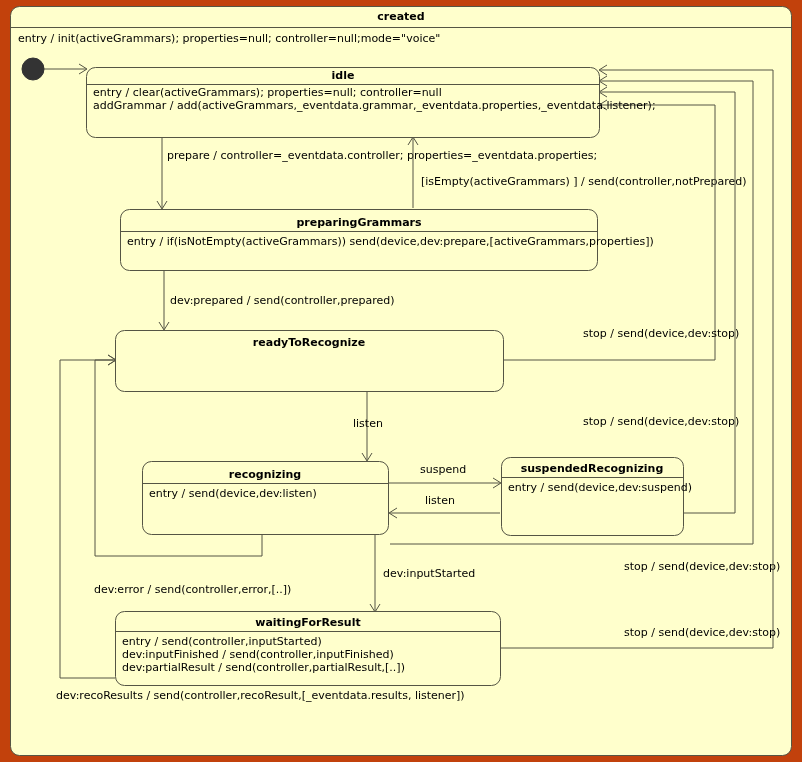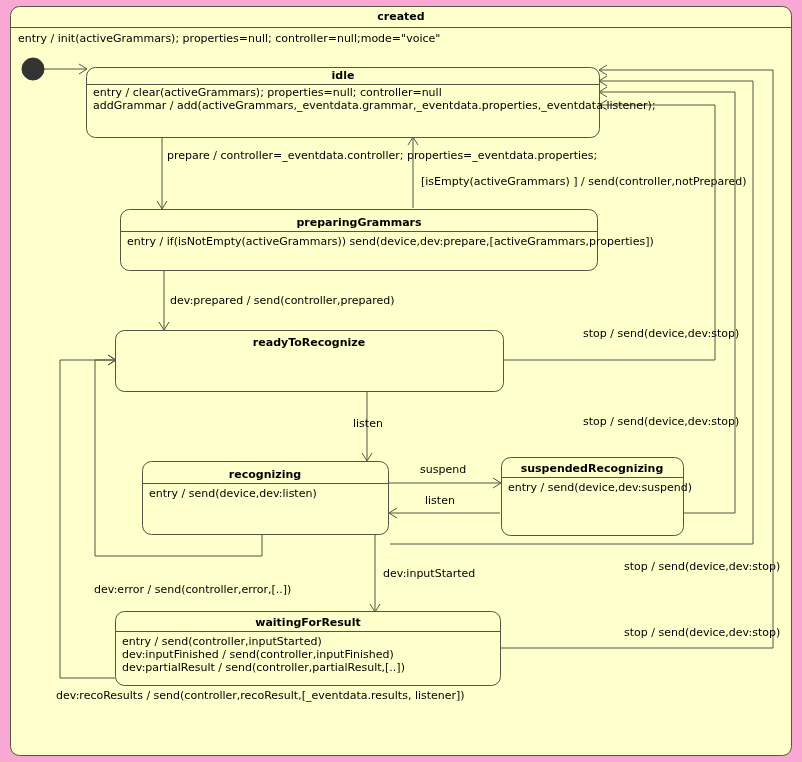--- a/index.html
+++ b/index.html
@@ -4,21 +4,21 @@
 <style>
   html, body {
     margin: 0;
     padding: 0;
     background: #ffffff;
   }
   #canvas {
     position: relative;
     width: 802px;
     height: 762px;
-    background: #f9a8d4;
+    background: #c2410c;
     font-family: "DejaVu Sans", "Liberation Sans", sans-serif;
     overflow: hidden;
   }
   svg#diagram {
     position: absolute;
     left: 0;
     top: 0;
     width: 802px;
     height: 762px;
   }

